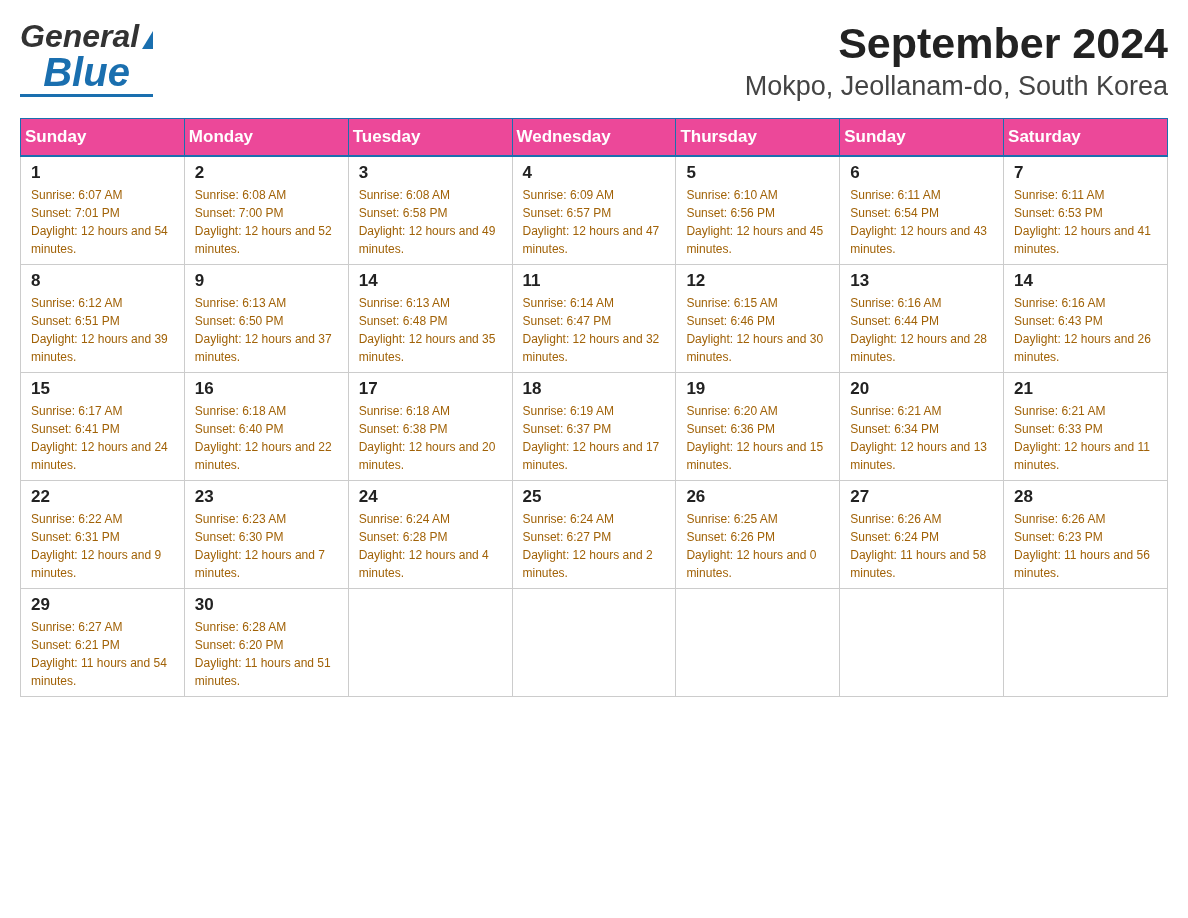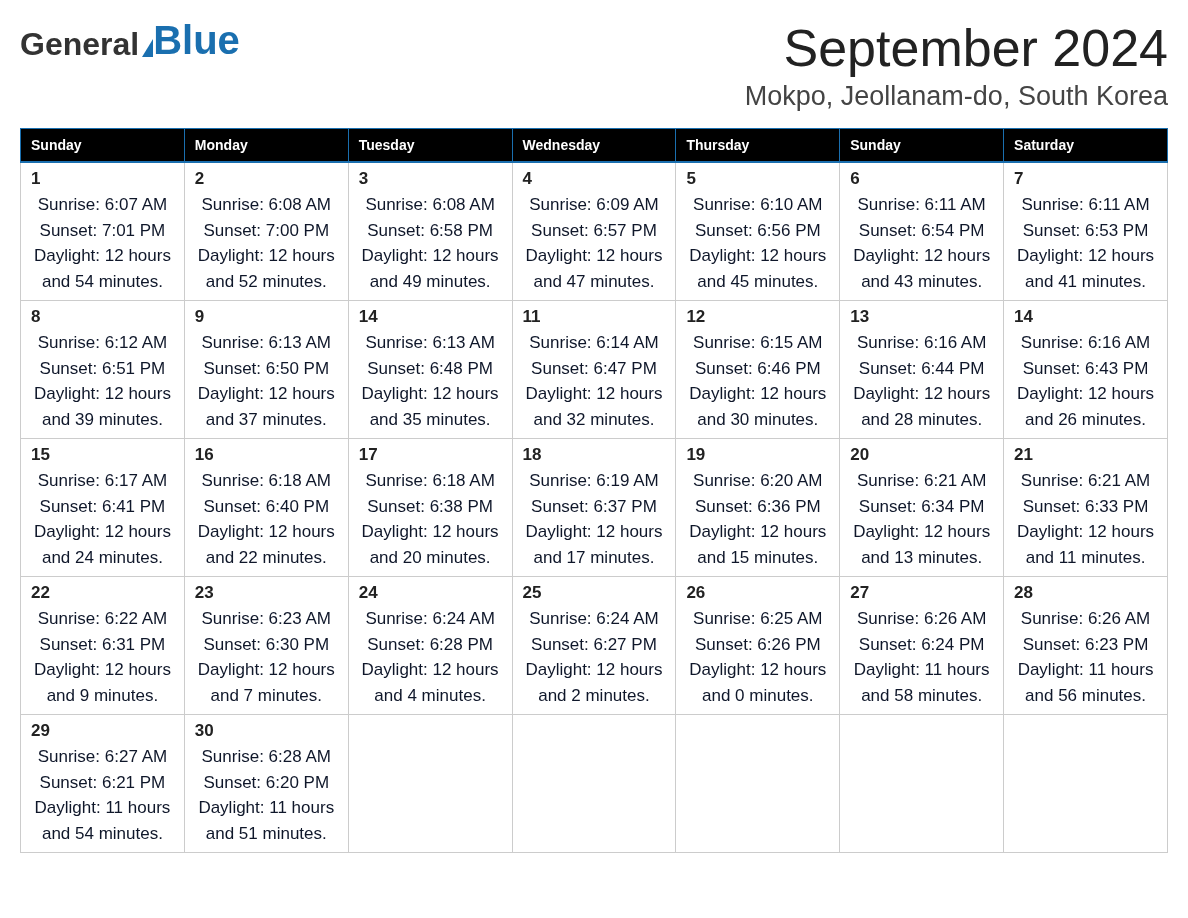--- a/index.html
+++ b/index.html
@@ -11,69 +11,70 @@
       min-height: 918px;
     }
     .header {
       display: flex;
       justify-content: space-between;
       align-items: flex-start;
       margin-bottom: 16px;
     }
     .logo {
       display: flex;
-      align-items: flex-end;
+      flex-direction: column;
+      align-items: center;
+      font-style: italic;
     }
     .title-block {
       text-align: right;
     }
     .month-title {
-      font-size: 52px;
-      font-weight: normal;
+      font-size: 43px;
+      font-weight: bold;
       color: #222;
       line-height: 1.1;
     }
     .location {
       font-size: 27px;
       color: #444;
       margin-top: 4px;
     }
     table {
       width: 100%;
       border-collapse: collapse;
       table-layout: fixed;
     }
     thead tr th {
-      background: #000000;
+      background: #ec4899;
       color: #fff;
-      font-size: 14px;
+      font-size: 17px;
       font-weight: bold;
-      padding: 8px 10px;
+      padding: 8px 4px;
       text-align: left;
       border: 1px solid #1a6faf;
     }
     tbody tr td {
       vertical-align: top;
       padding: 6px 10px;
       font-size: 13px;
       color: #222;
       border: 1px solid #ccc;
       height: 100px;
     }
     tbody tr td .day-num {
       font-size: 17px;
       font-weight: bold;
       margin-bottom: 3px;
       display: block;
     }
     tbody tr td .day-info {
-      font-size: 17px;
+      font-size: 12px;
       line-height: 1.5;
-      color: #0f172a;
-      text-align: center;
+      color: #a16207;
     }
     tbody tr:first-child td {
       border-top: 2px solid #1a6faf;
     }
     tbody tr td:first-child {
       border-left: 1px solid #ccc;
     }
     .empty-cell {
       background: #fff;
     }

